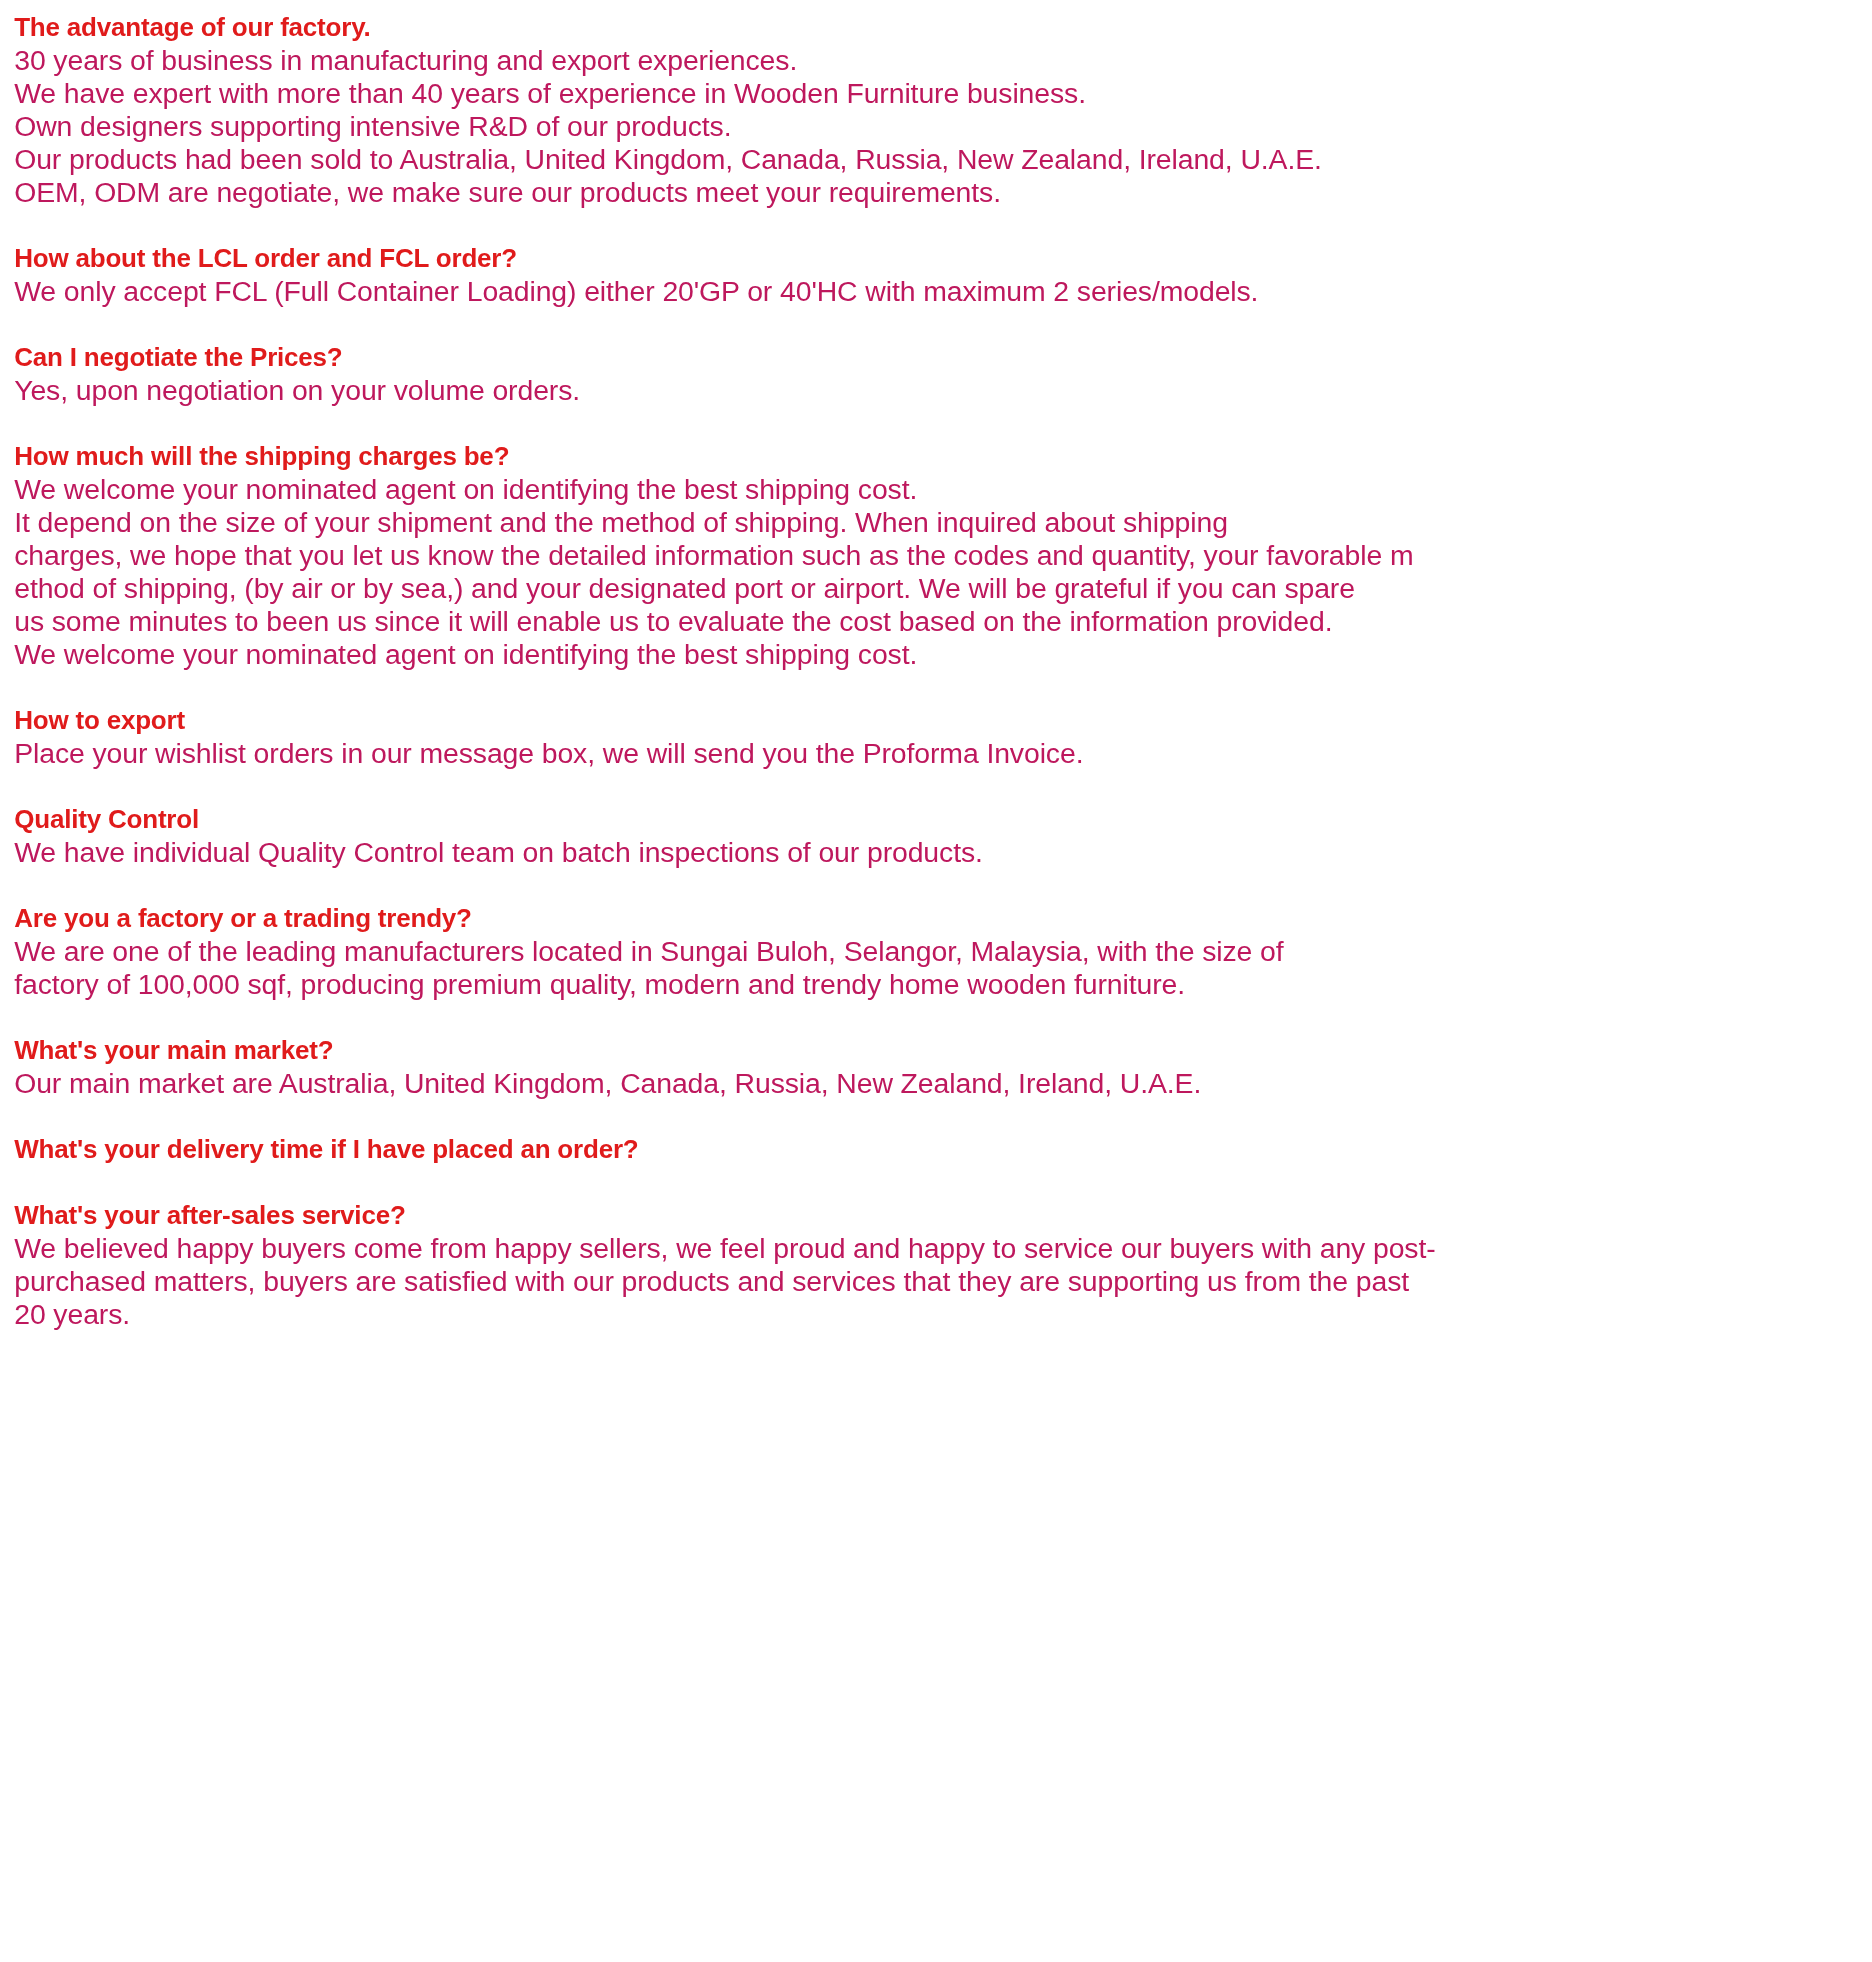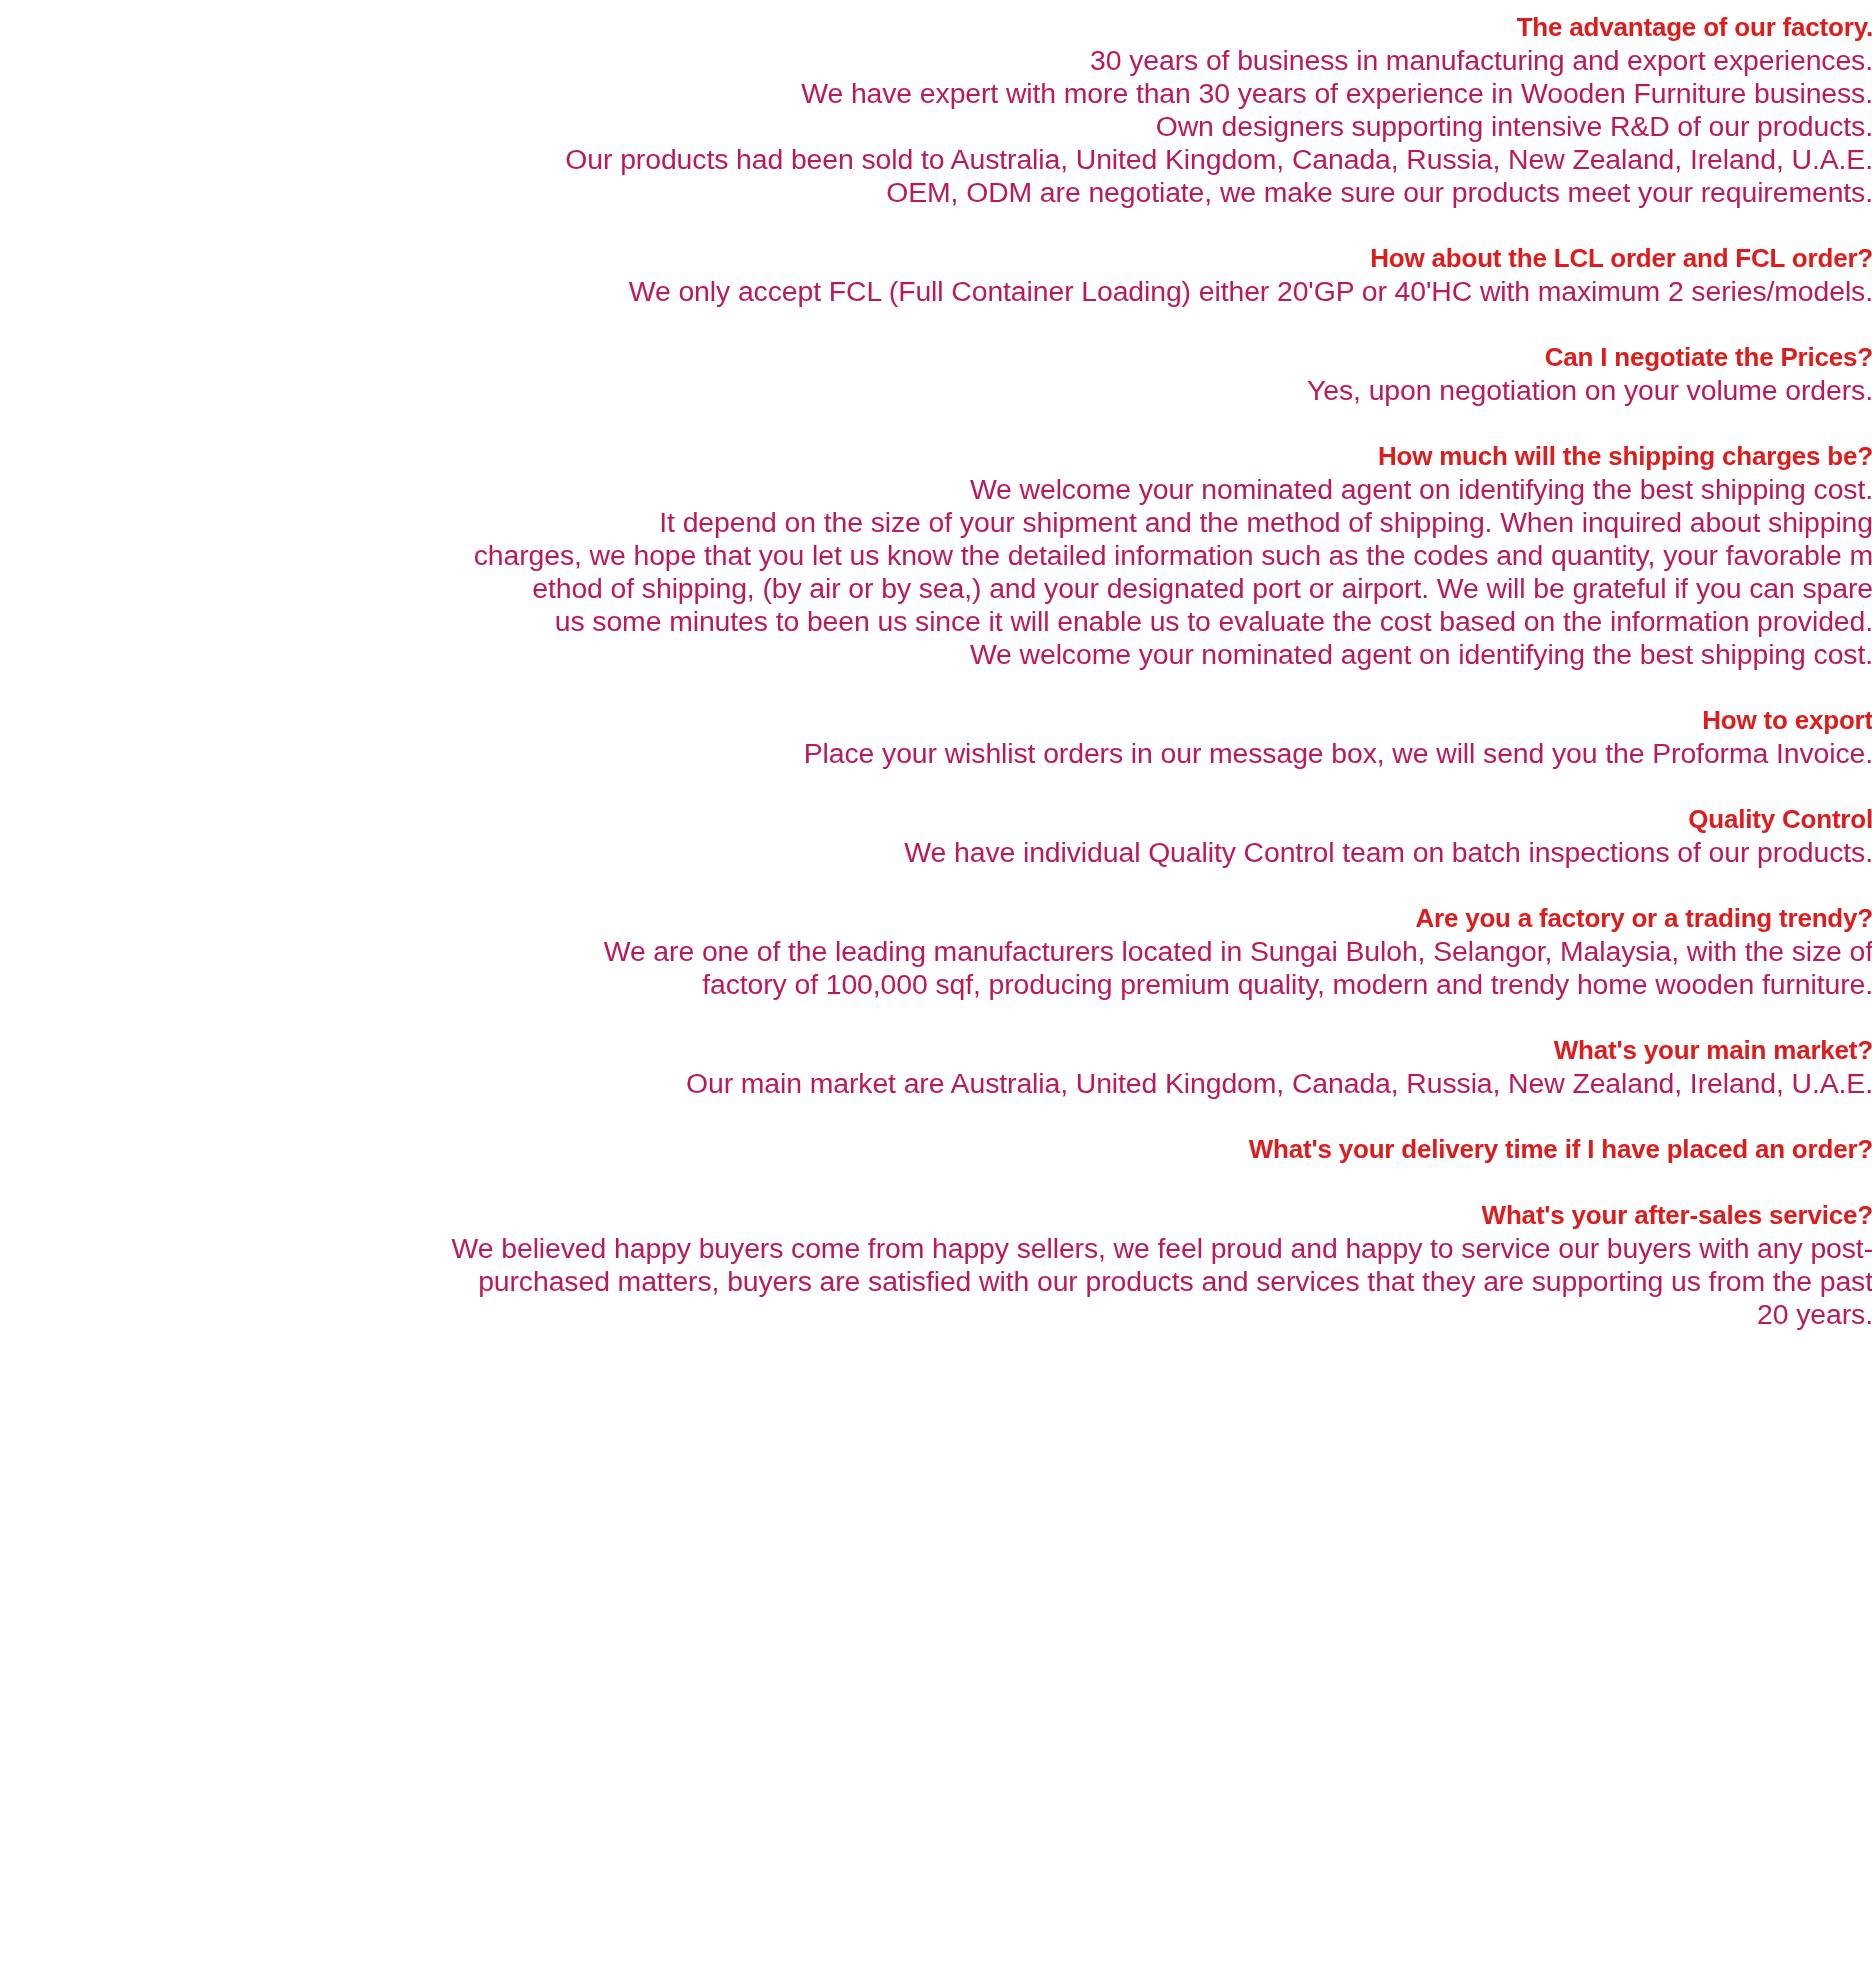--- a/index.html
+++ b/index.html
@@ -17,21 +17,20 @@
   }
   #faq-page {
     box-sizing: border-box;
     width: 1873px;
     height: 1963px;
     padding: 11px 0 0 14.2px;
     background: #ffffff;
   }
   .faq-section {
     margin: 0 0 33px 0;
-    text-align: right;
   }
   .faq-section:last-child {
     margin-bottom: 0;
   }
   .faq-heading {
     color: #e01b1b;
     font-weight: bold;
     font-size: 26px;
     line-height: 33px;
     letter-spacing: -0.2px;
@@ -53,21 +52,21 @@
   }
 </style>
 </head>
 <body>
 
 <div id="faq-page">
     <div class="faq-section">
       <div class="faq-heading">The advantage of our factory.</div>
       <div class="faq-body">
         <span class="faq-line">30 years of business in manufacturing and export experiences.</span>
-        <span class="faq-line">We have expert with more than 30 years of experience in Wooden Furniture business.</span>
+        <span class="faq-line">We have expert with more than 40 years of experience in Wooden Furniture business.</span>
         <span class="faq-line">Own designers supporting intensive R&amp;D of our products.</span>
         <span class="faq-line">Our products had been sold to Australia, United Kingdom, Canada, Russia, New Zealand, Ireland, U.A.E.</span>
         <span class="faq-line">OEM, ODM are negotiate, we make sure our products meet your requirements.</span>
       </div>
     </div>
     <div class="faq-section">
       <div class="faq-heading">How about the LCL order and FCL order?</div>
       <div class="faq-body">
         <span class="faq-line">We only accept FCL (Full Container Loading) either 20'GP or 40'HC with maximum 2 series/models.</span>
       </div>

